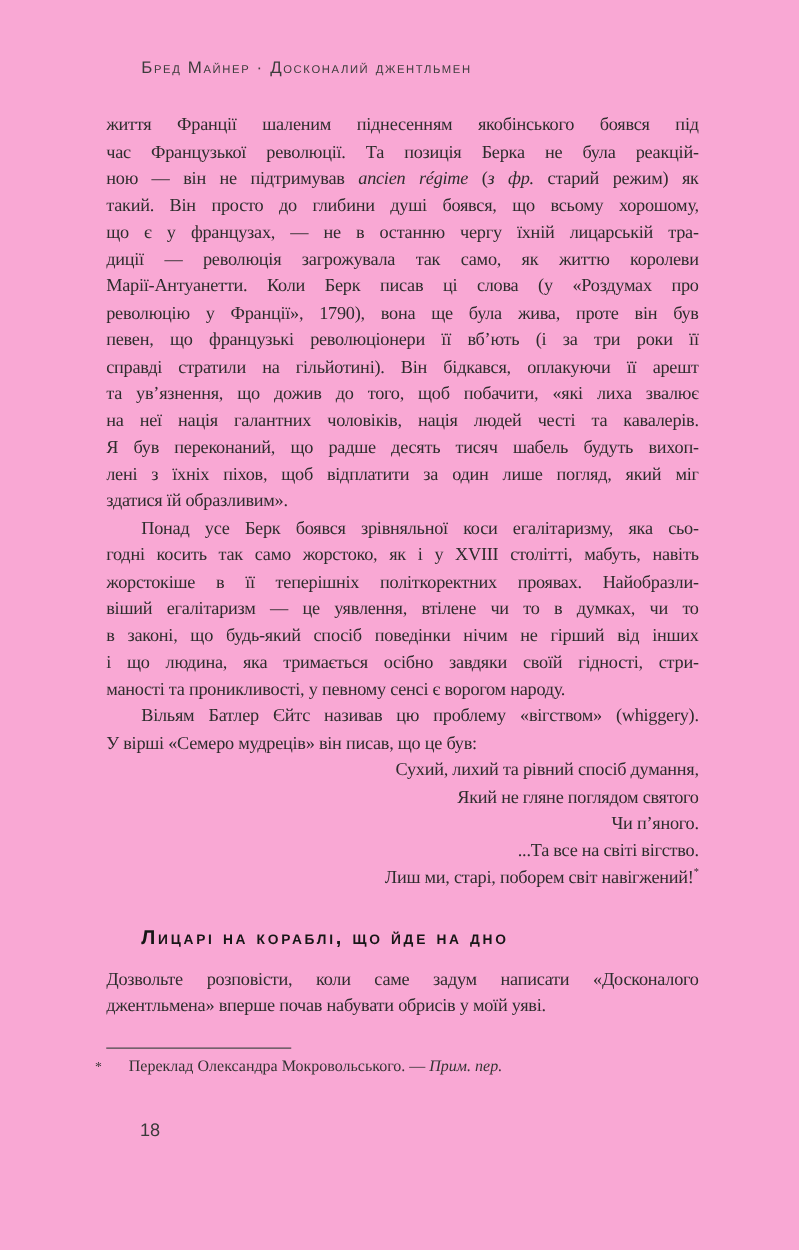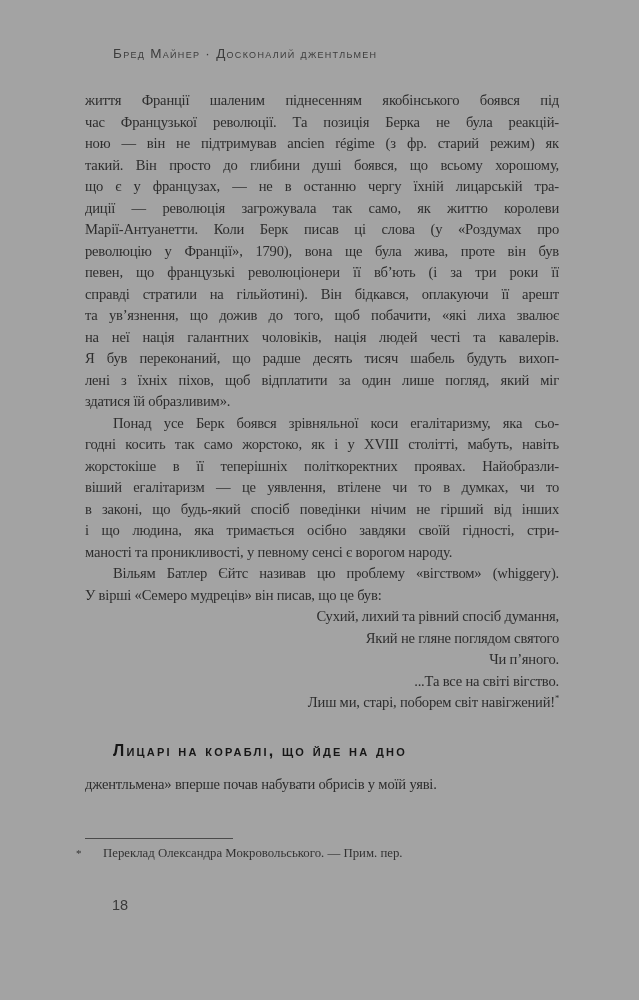--- a/index.html
+++ b/index.html
@@ -1,20 +1,20 @@
 <!DOCTYPE html>
 <html><head>
 <meta charset="utf-8">
 <style>
   html, body { margin: 0; padding: 0; }
   .page {
     position: relative;
     width: 639px;
     height: 1000px;
-    background: #a3a3a3;
+    background: #f9a8d4;
     font-family: "Liberation Serif", serif;
     overflow: hidden;
   }
   .running-header {
     position: absolute;
     left: 113px;
     top: 46px;
     font-family: "Liberation Sans", sans-serif;
     font-variant: small-caps;
     font-size: 13.5px;
@@ -40,21 +40,21 @@
     white-space: normal;
   }
   .line.last { text-align-last: left; }
   .line.indent { text-indent: 28px; }
   .verse-line {
     height: 21.5px;
     overflow: hidden;
     padding-left: 28px;
     text-align: right;
   }
-  .it { }
+  .it { font-style: italic; }
   sup.fn-sup {
     font-size: 8.5px;
     vertical-align: super;
     line-height: 0;
   }
   .section-heading {
     margin: 26px 0 12px 28px;
     font-family: "Liberation Sans", sans-serif;
     font-weight: bold;
     font-variant: small-caps;
@@ -141,20 +141,21 @@
       <div class="verse-line">Сухий, лихий та рівний спосіб думання,</div>
       <div class="verse-line">Який не гляне поглядом святого</div>
       <div class="verse-line">Чи п’яного.</div>
       <div class="verse-line">...Та все на світі вігство.</div>
       <div class="verse-line"><span>Лиш ми, старі, поборем світ навігжений!</span><sup class="fn-sup">*</sup></div>
     </div>
 
     <h2 class="section-heading">Лицарі на кораблі, що йде на дно</h2>
 
     <div class="para">
+      <div class="line">Дозвольте розповісти, коли саме задум написати «Досконалого</div>
       <div class="line last">джентльмена» вперше почав набувати обрисів у моїй уяві.</div>
     </div>
 
   </div>
 
   <div class="footnote-rule"></div>
 
   <div class="footnote">
     <span class="fn-marker">*</span><span class="fn-text"><span>Переклад Олександра Мокровольського. — </span><span class="it">Прим. пер.</span></span>
   </div>

